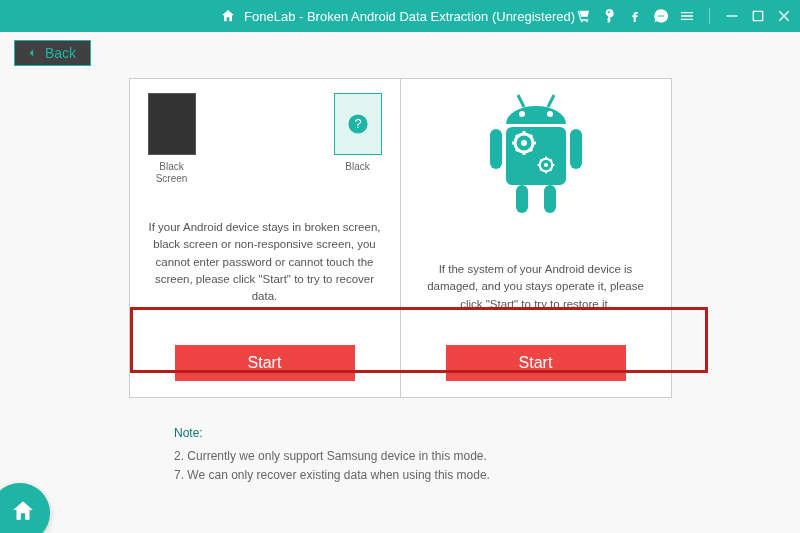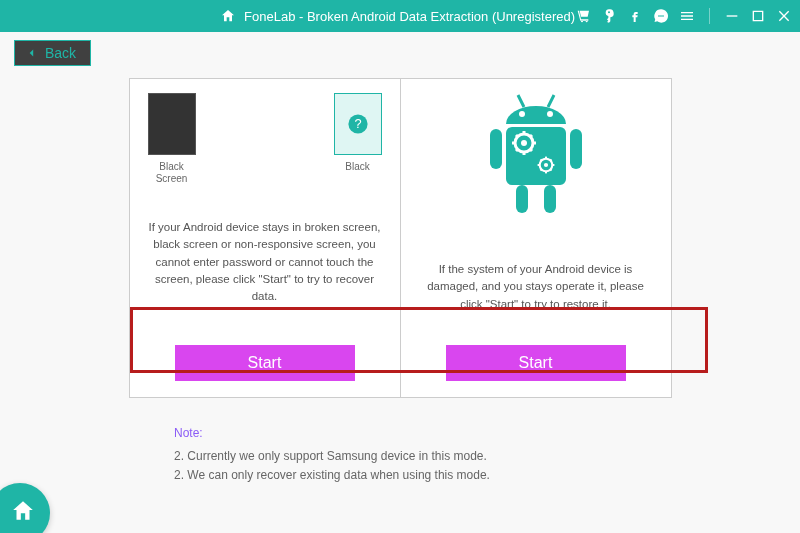--- a/index.html
+++ b/index.html
@@ -17,25 +17,25 @@
 .panel { width: 272px; height: 320px; border: 1px solid #ccc; background: #fff; padding: 14px 16px 16px 16px; display: flex; flex-direction: column; position: relative; }
 .panel + .panel { margin-left: -1px; }
 .icon-row { display: flex; gap: 8px; justify-content: space-between; }
 .icon-tile { width: 52px; display: flex; flex-direction: column; align-items: center; }
 .icon-box { width: 48px; height: 62px; border: 1px solid #1fb5a6; display: flex; align-items: center; justify-content: center; background: #dff6f3; }
 .icon-box.black { background: #333; border-color: #555; }
 .icon-box svg { width: 32px; height: 40px; }
 .icon-label { font-size: 10px; color: #666; text-align: center; margin-top: 6px; line-height: 1.2; }
 .desc { font-size: 11.5px; color: #555; margin-top: 34px; line-height: 1.5; text-align: center; flex: 0 0 auto; }
 .spacer { flex: 1; }
-.start-btn { background: #d946ef; color: #fff; border: none; width: 180px; height: 36px; font-size: 16px; margin: 0 auto; cursor: pointer; display: block; }
+.start-btn { background: #ef4444; color: #fff; border: none; width: 180px; height: 36px; font-size: 16px; margin: 0 auto; cursor: pointer; display: block; }
 .highlight-box { position: absolute; border: 3px solid #b71c1c; pointer-events: none; }
 .android-wrap { display: flex; justify-content: center; margin-top: -4px; margin-bottom: 8px; }
 .note-block { margin: 26px 0 0 160px; font-size: 12px; color: #666; }
-.note-title { color: #8b5cf6; margin-bottom: 4px; }
+.note-title { color: #0f766e; margin-bottom: 4px; }
 .note-block div { line-height: 1.6; }
 .home-fab { position: absolute; left: -10px; bottom: -10px; width: 60px; height: 60px; border-radius: 50%; background: #1fb5a6; display: flex; align-items: center; justify-content: center; box-shadow: 0 2px 6px rgba(0,0,0,0.2); cursor: pointer; }
 .home-fab svg { width: 26px; height: 26px; fill: #fff; margin-left: 6px; margin-top: -4px; }
 </style>
 </head>
 <body>
 
 <div class="titlebar">
   <div class="titlebar-left">
     <span class="icon">
@@ -171,21 +171,21 @@
       <div class="spacer"></div>
       <button class="start-btn">Start</button>
     </div>
   </div>
 
   <div class="highlight-box" style="left:130px; top:307px; width:578px; height:66px;"></div>
 
   <div class="note-block">
     <div class="note-title">Note:</div>
     <div>2. Currently we only support Samsung device in this mode.</div>
-    <div>2. We can only recover existing data when using this mode.</div>
+    <div>7. We can only recover existing data when using this mode.</div>
   </div>
 </div>
 
 <div class="home-fab">
   <svg viewBox="0 0 24 24">
       <path d="M12 3l9 8h-3v9h-4v-6h-4v6H6v-9H3z"></path>
     </svg>
 </div>
 
 </body></html>

